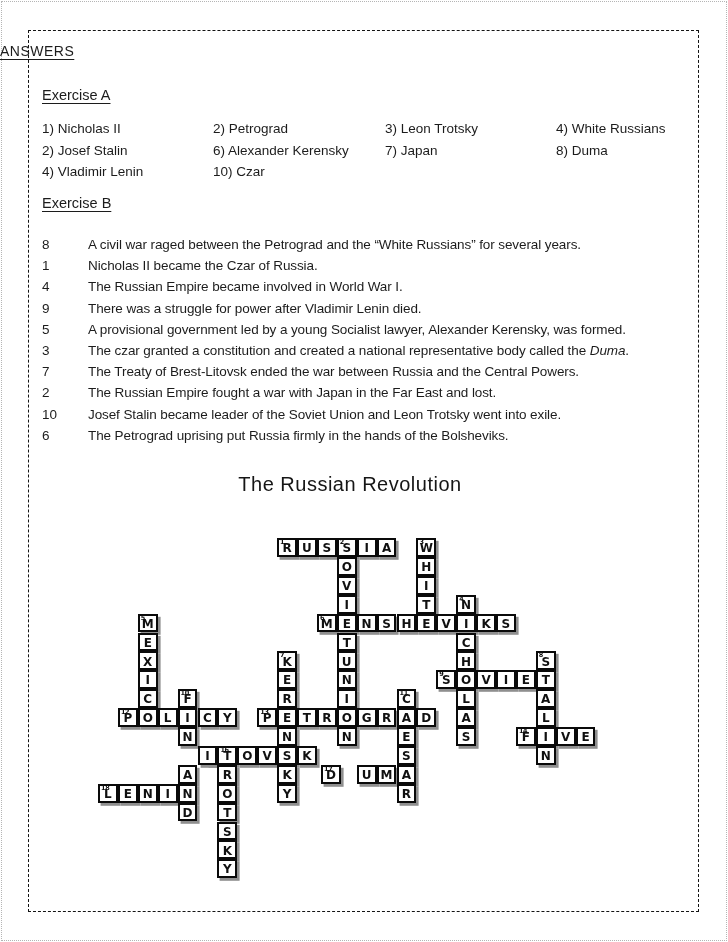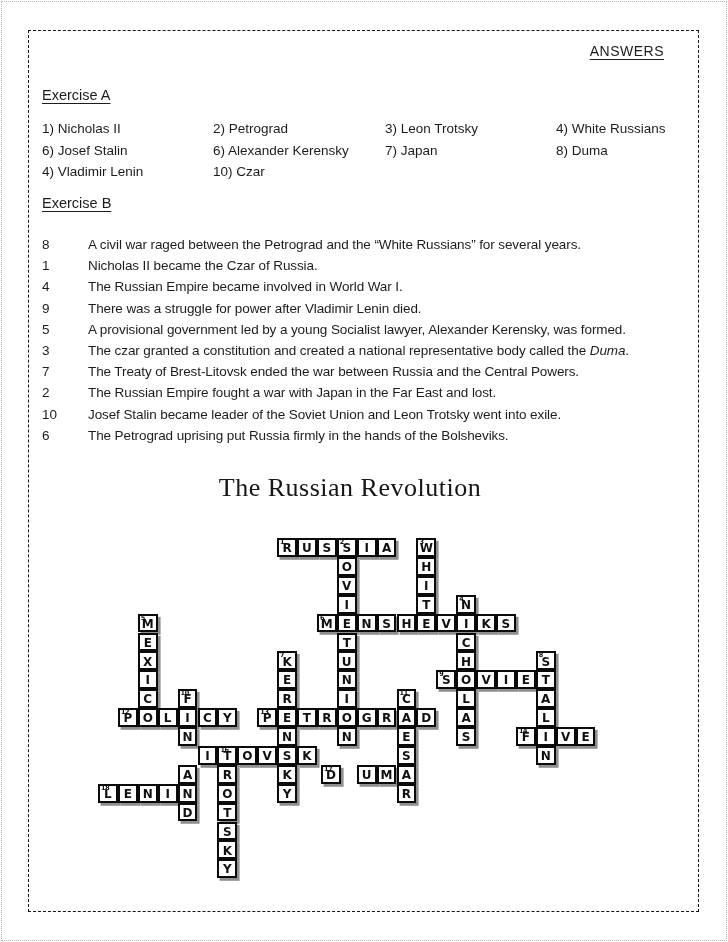--- a/index.html
+++ b/index.html
@@ -6,41 +6,41 @@
   body{
     width:728px;height:942px;position:relative;background:#ffffff;
     font-family:"Liberation Sans", sans-serif;color:#1c1c1c;overflow:hidden;
   }
   .edge-dots{position:absolute;left:1px;top:1px;right:1px;bottom:1px;border:1px dotted #b5b5b5;pointer-events:none;}
   .page-frame{
     position:absolute;left:28px;top:30px;width:671px;height:882px;
     border:1.5px dashed #141414;box-sizing:border-box;
   }
   .answers-title{
-    position:absolute;top:43px;left:0;width:664px;text-align:right;
+    position:absolute;top:43px;left:0;width:664px;text-align:left;
     font-size:14px;letter-spacing:.5px;text-decoration:underline;text-underline-offset:3px;
     font-weight:400;
   }
   .ex-heading{
     position:absolute;left:42px;font-size:14.5px;text-decoration:underline;
     text-underline-offset:3px;white-space:nowrap;
   }
   #exa-heading{top:87px;}
   #exb-heading{top:195px;}
   .exa-item{position:absolute;font-size:13.5px;white-space:nowrap;}
   .exa-c0{left:42px;} .exa-c1{left:213px;} .exa-c2{left:385px;} .exa-c3{left:556px;}
   .exa-r0{top:121px;} .exa-r1{top:142.5px;} .exa-r2{top:164px;}
   .exb-list{position:absolute;left:42px;top:234px;width:640px;}
   .exb-row{display:flex;line-height:21.2px;font-size:13.5px;}
   .exb-num{width:46px;flex:none;}
   .exb-text{flex:1;white-space:nowrap;letter-spacing:-0.1px;}
   .exb-text i{font-style:italic;}
   .puzzle-title{
     position:absolute;top:473px;left:14px;width:672px;text-align:center;
-    font-family:Liberation Serif, serif;font-size:26px;color:#161616;letter-spacing:.5px;
+    font-family:Liberation Sans, sans-serif;font-size:20px;color:#161616;letter-spacing:.5px;
   }
   #crossword{position:absolute;left:98px;top:538px;width:505px;height:345px;}
   .cell{
     position:absolute;width:19.9px;height:18.9px;box-sizing:border-box;
     background:#fff;border:2px solid #0a0a0a;
     box-shadow:2.6px 2.8px 0 0 #8f8f8f;
     display:flex;align-items:center;justify-content:center;
     font-family:"DejaVu Sans", sans-serif;font-weight:700;font-size:12px;
     color:#101010;line-height:1;padding-top:1.5px;
   }
@@ -57,21 +57,21 @@
 
 <div class="answers-title">ANSWERS</div>
 
 <div class="ex-heading" id="exa-heading">Exercise A</div>
 
 <div>
   <span class="exa-item exa-r0 exa-c0">1) Nicholas II</span>
   <span class="exa-item exa-r0 exa-c1">2) Petrograd</span>
   <span class="exa-item exa-r0 exa-c2">3) Leon Trotsky</span>
   <span class="exa-item exa-r0 exa-c3">4) White Russians</span>
-  <span class="exa-item exa-r1 exa-c0">6) Josef Stalin</span>
+  <span class="exa-item exa-r1 exa-c0">2) Josef Stalin</span>
   <span class="exa-item exa-r1 exa-c1">6) Alexander Kerensky</span>
   <span class="exa-item exa-r1 exa-c2">7) Japan</span>
   <span class="exa-item exa-r1 exa-c3">8) Duma</span>
   <span class="exa-item exa-r2 exa-c0">4) Vladimir Lenin</span>
   <span class="exa-item exa-r2 exa-c1">10) Czar</span>
 </div>
 
 <div class="ex-heading" id="exb-heading">Exercise B</div>
 
 <div class="exb-list">

